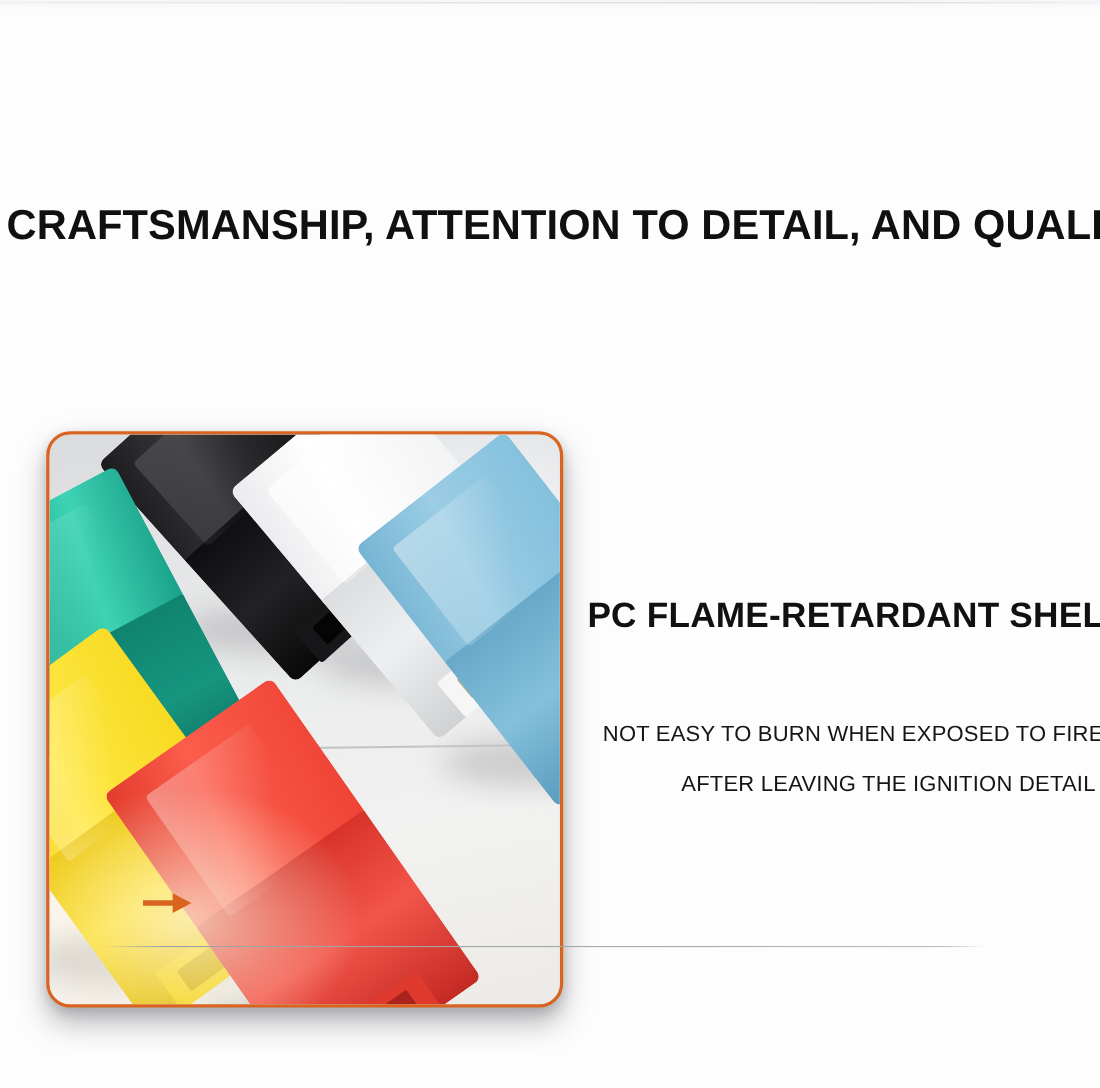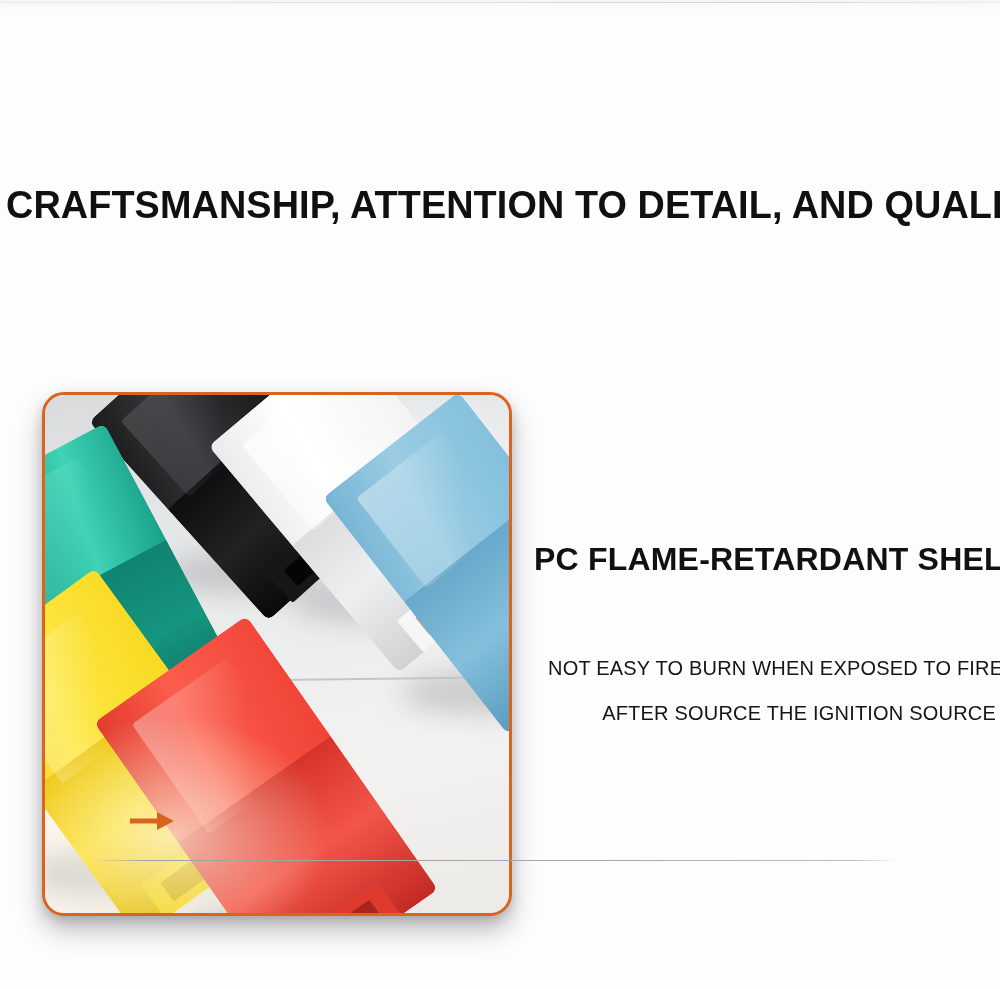--- a/index.html
+++ b/index.html
@@ -349,16 +349,16 @@
 
     </div>
   </div>
 
   <div class="divider"></div>
 
   <h2 class="subhead">PC FLAME-RETARDANT SHELL</h2>
 
   <div class="body-lines">
     <div class="body-line">NOT EASY TO BURN WHEN EXPOSED TO FIRE</div>
-    <div class="body-line">AFTER SOURCE THE IGNITION SOURCE</div>
+    <div class="body-line">AFTER LEAVING THE IGNITION DETAIL</div>
   </div>
 
 </div>
 
 </body></html>

